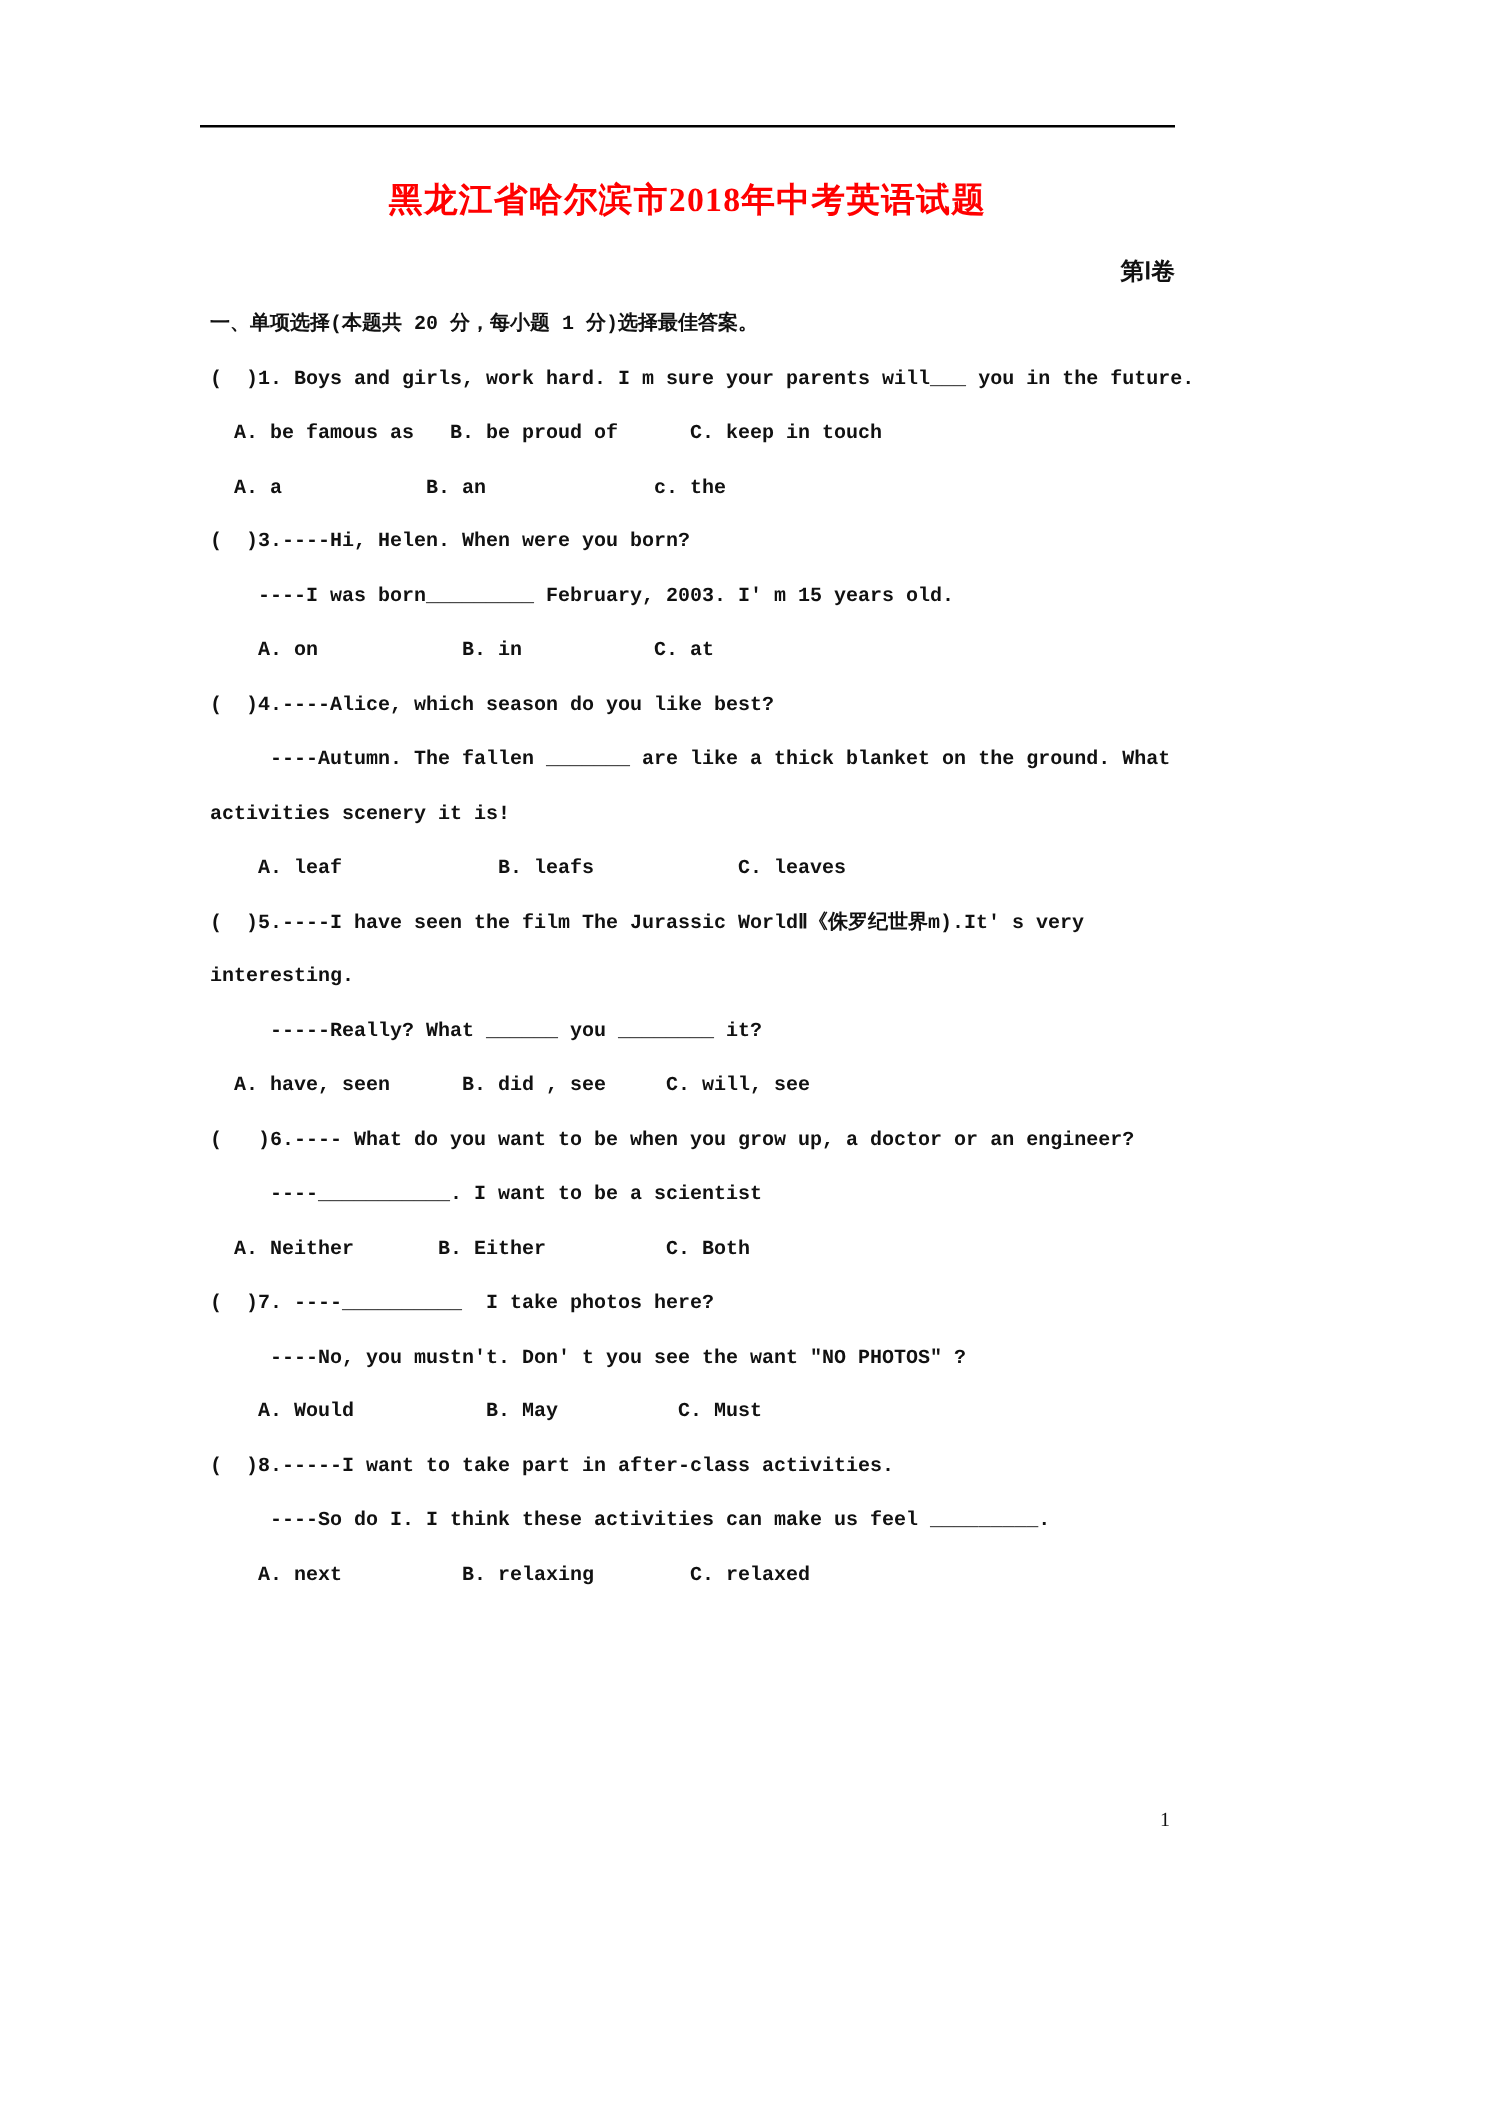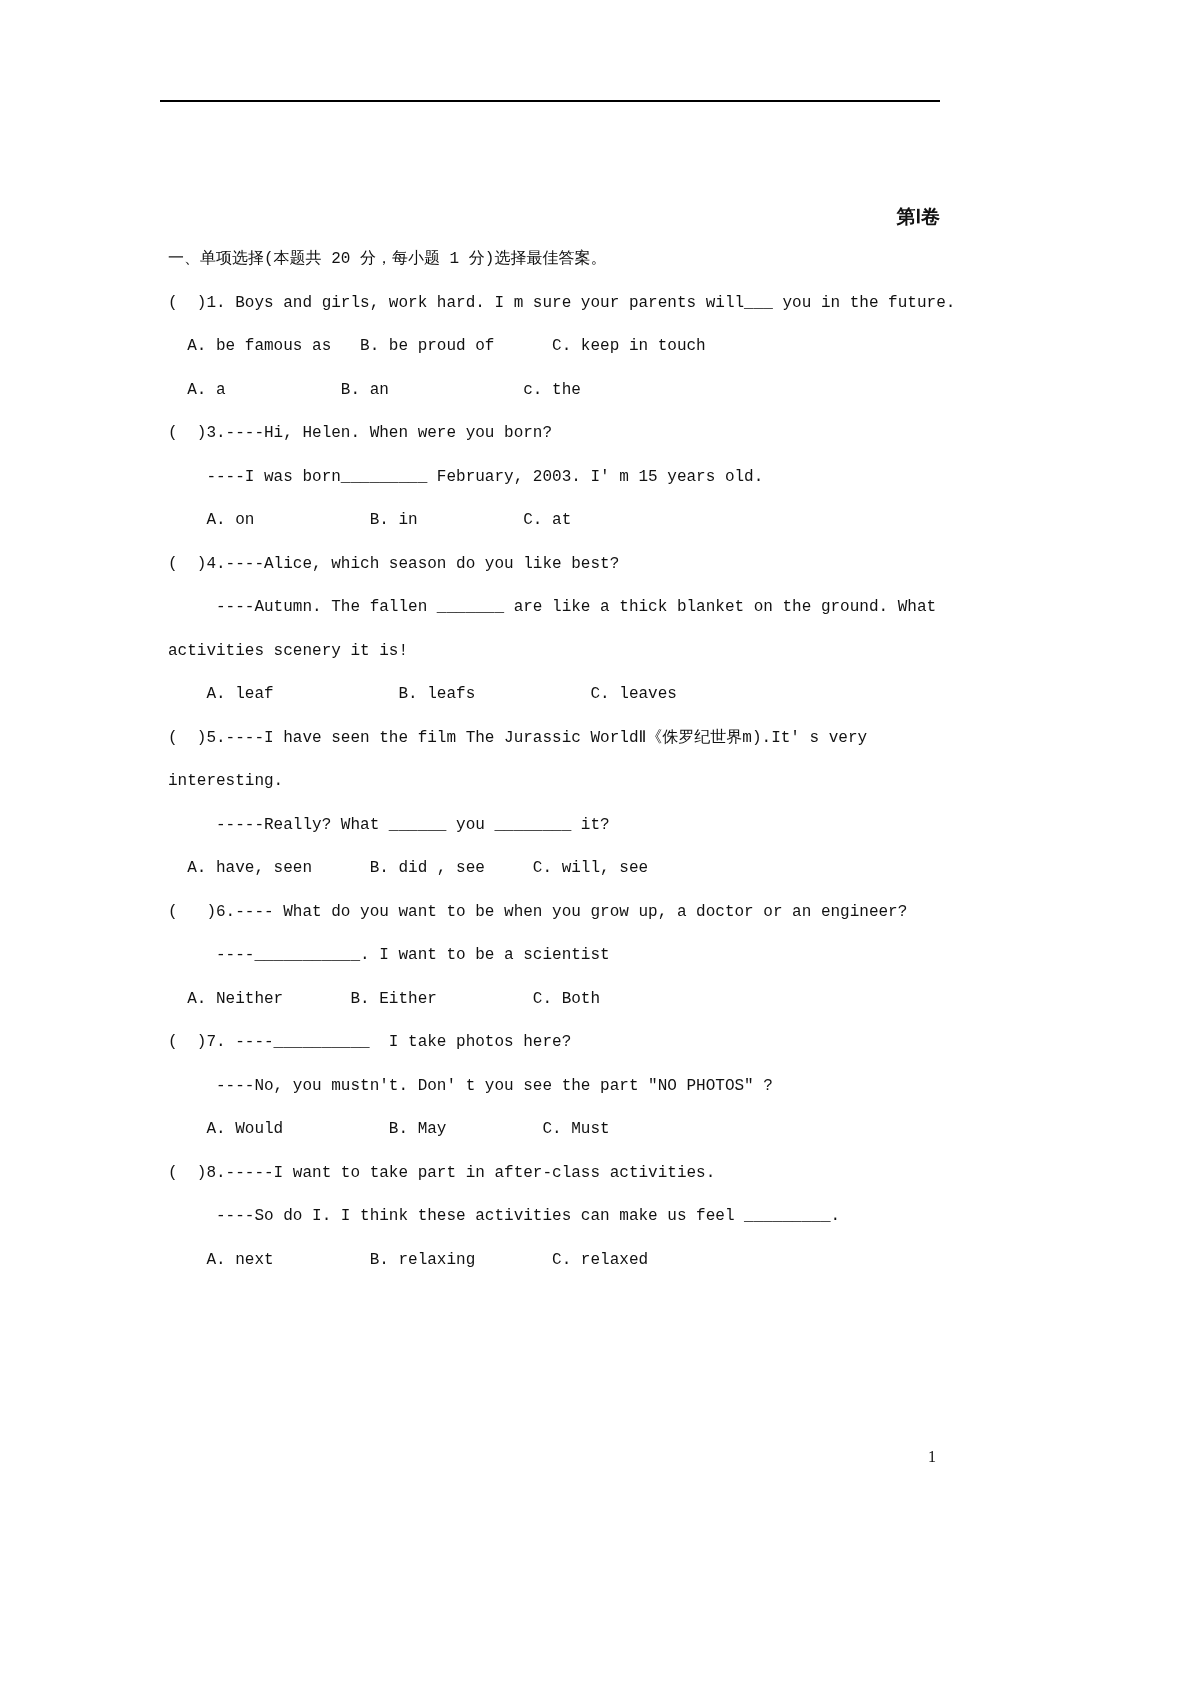--- a/index.html
+++ b/index.html
@@ -45,40 +45,42 @@
     font-weight: bold;
     font-size: 19px;
   }
   .doc-lines {
     position: absolute;
     left: 168px;
     top: 238px;
     width: 830px;
     font-size: 16px;
     line-height: 43.5px;
+    font-weight: bold;
   }
   .doc-lines .line {
     white-space: pre;
     height: 43.5px;
   }
   .page-number {
     position: absolute;
     left: 928px;
     top: 1448px;
     font-size: 16px;
     font-family: "Liberation Serif", serif;
   }
 </style>
 </head>
 <body>
 
 <div class="page">
 
   <div class="top-rule"></div>
 
+  <div class="doc-title" style="color: rgb(255, 0, 0);">黑龙江省哈尔滨市2018年中考英语试题</div>
 
   <div class="doc-section">第Ⅰ卷</div>
 
   <div class="doc-lines">
       <div class="line">一、单项选择(本题共 20 分，每小题 1 分)选择最佳答案。</div>
       <div class="line">(  )1. Boys and girls, work hard. I m sure your parents will___ you in the future.</div>
       <div class="line">  A. be famous as   B. be proud of      C. keep in touch</div>
       <div class="line">  A. a            B. an              c. the</div>
       <div class="line">(  )3.----Hi, Helen. When were you born?</div>
       <div class="line">    ----I was born_________ February, 2003. I' m 15 years old.</div>
@@ -88,21 +90,21 @@
       <div class="line">activities scenery it is!</div>
       <div class="line">    A. leaf             B. leafs            C. leaves</div>
       <div class="line">(  )5.----I have seen the film The Jurassic WorldⅡ《侏罗纪世界m).It' s very</div>
       <div class="line">interesting.</div>
       <div class="line">     -----Really? What ______ you ________ it?</div>
       <div class="line">  A. have, seen      B. did , see     C. will, see</div>
       <div class="line">(   )6.---- What do you want to be when you grow up, a doctor or an engineer?</div>
       <div class="line">     ----___________. I want to be a scientist</div>
       <div class="line">  A. Neither       B. Either          C. Both</div>
       <div class="line">(  )7. ----__________  I take photos here?</div>
-      <div class="line">     ----No, you mustn't. Don' t you see the part "NO PHOTOS" ?</div>
+      <div class="line">     ----No, you mustn't. Don' t you see the want "NO PHOTOS" ?</div>
       <div class="line">    A. Would           B. May          C. Must</div>
       <div class="line">(  )8.-----I want to take part in after-class activities.</div>
       <div class="line">     ----So do I. I think these activities can make us feel _________.</div>
       <div class="line">    A. next          B. relaxing        C. relaxed</div>
     </div>
 
   <div class="page-number">1</div>
 
 </div>
 

